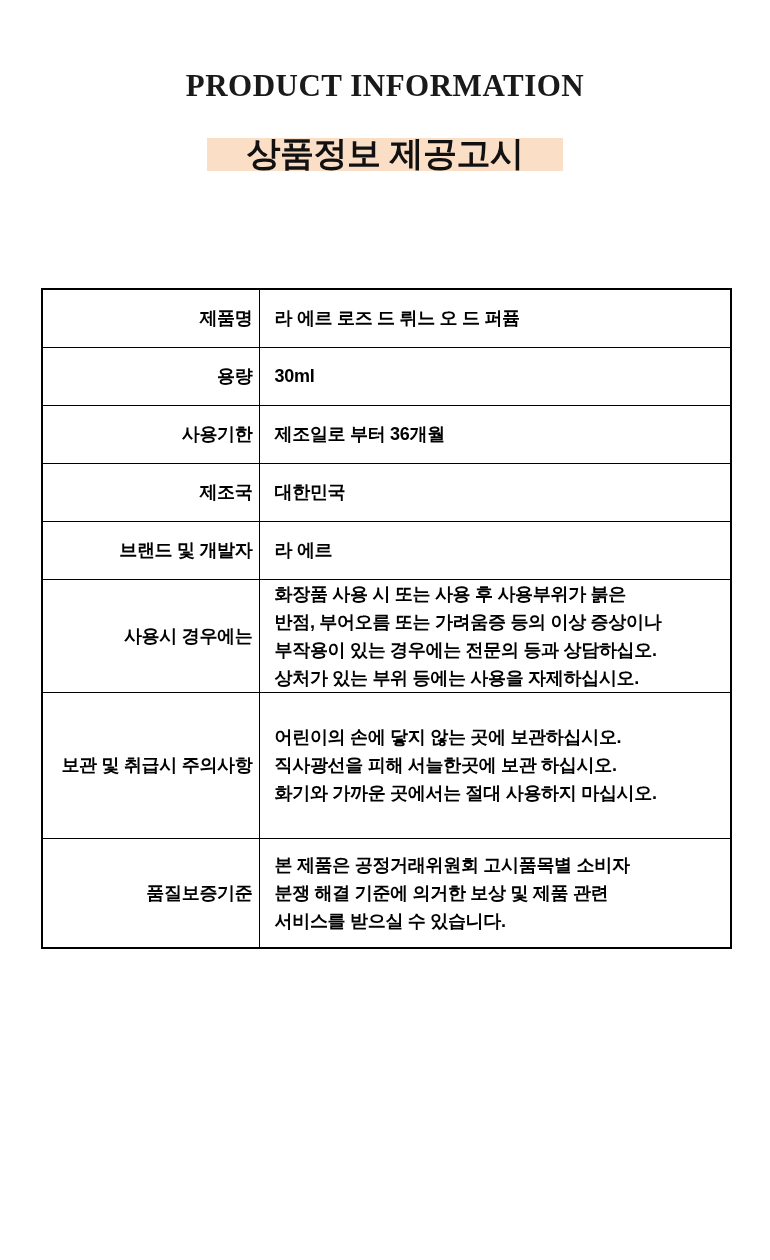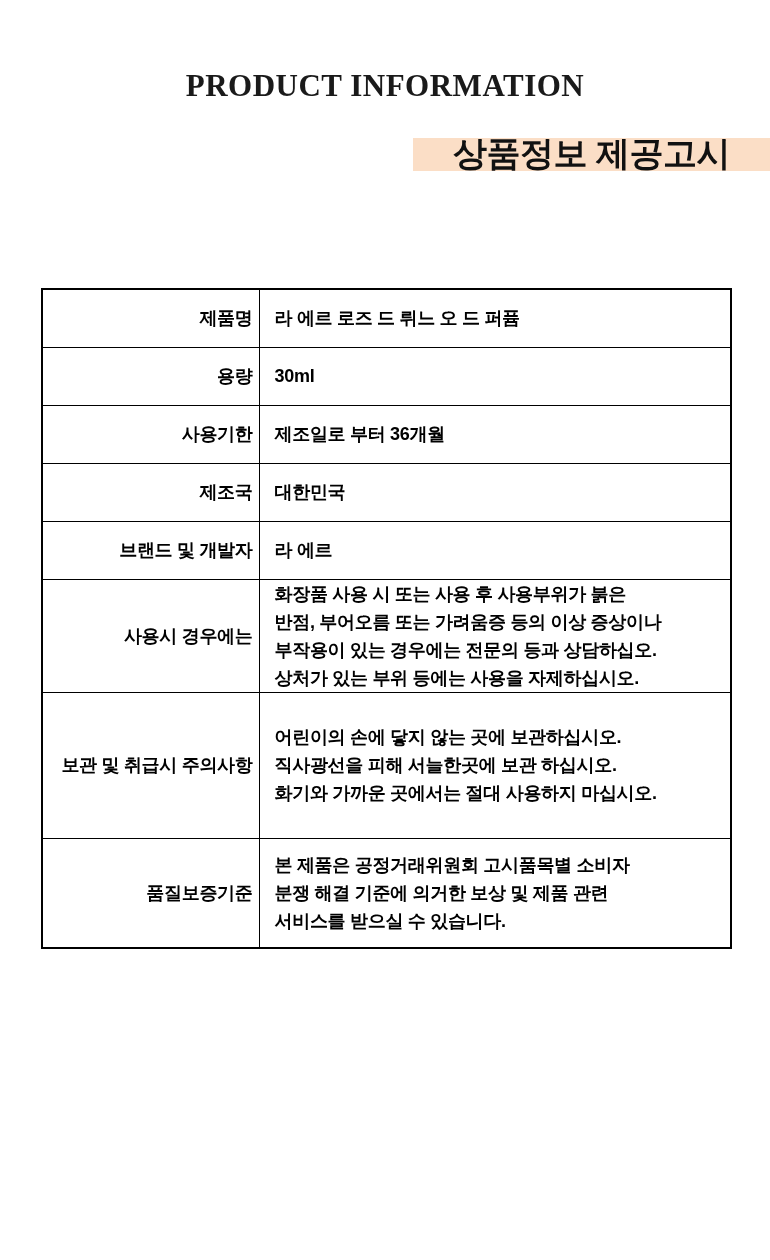--- a/index.html
+++ b/index.html
@@ -20,21 +20,21 @@
     font-family: "Liberation Serif", "DejaVu Serif", serif;
     font-weight: 600;
     font-size: 31px;
     line-height: 44px;
     letter-spacing: 0.5px;
     color: #1a1a1a;
   }
 
   .subtitle-row {
     margin-top: 30px;
-    text-align: right;
+    text-align: center;
     height: 33px;
   }
   .subtitle-highlight {
     display: inline-block;
     background: var(--highlight);
     height: 33px;
     padding: 0 40px;
     vertical-align: top;
   }
   .subtitle-text {

